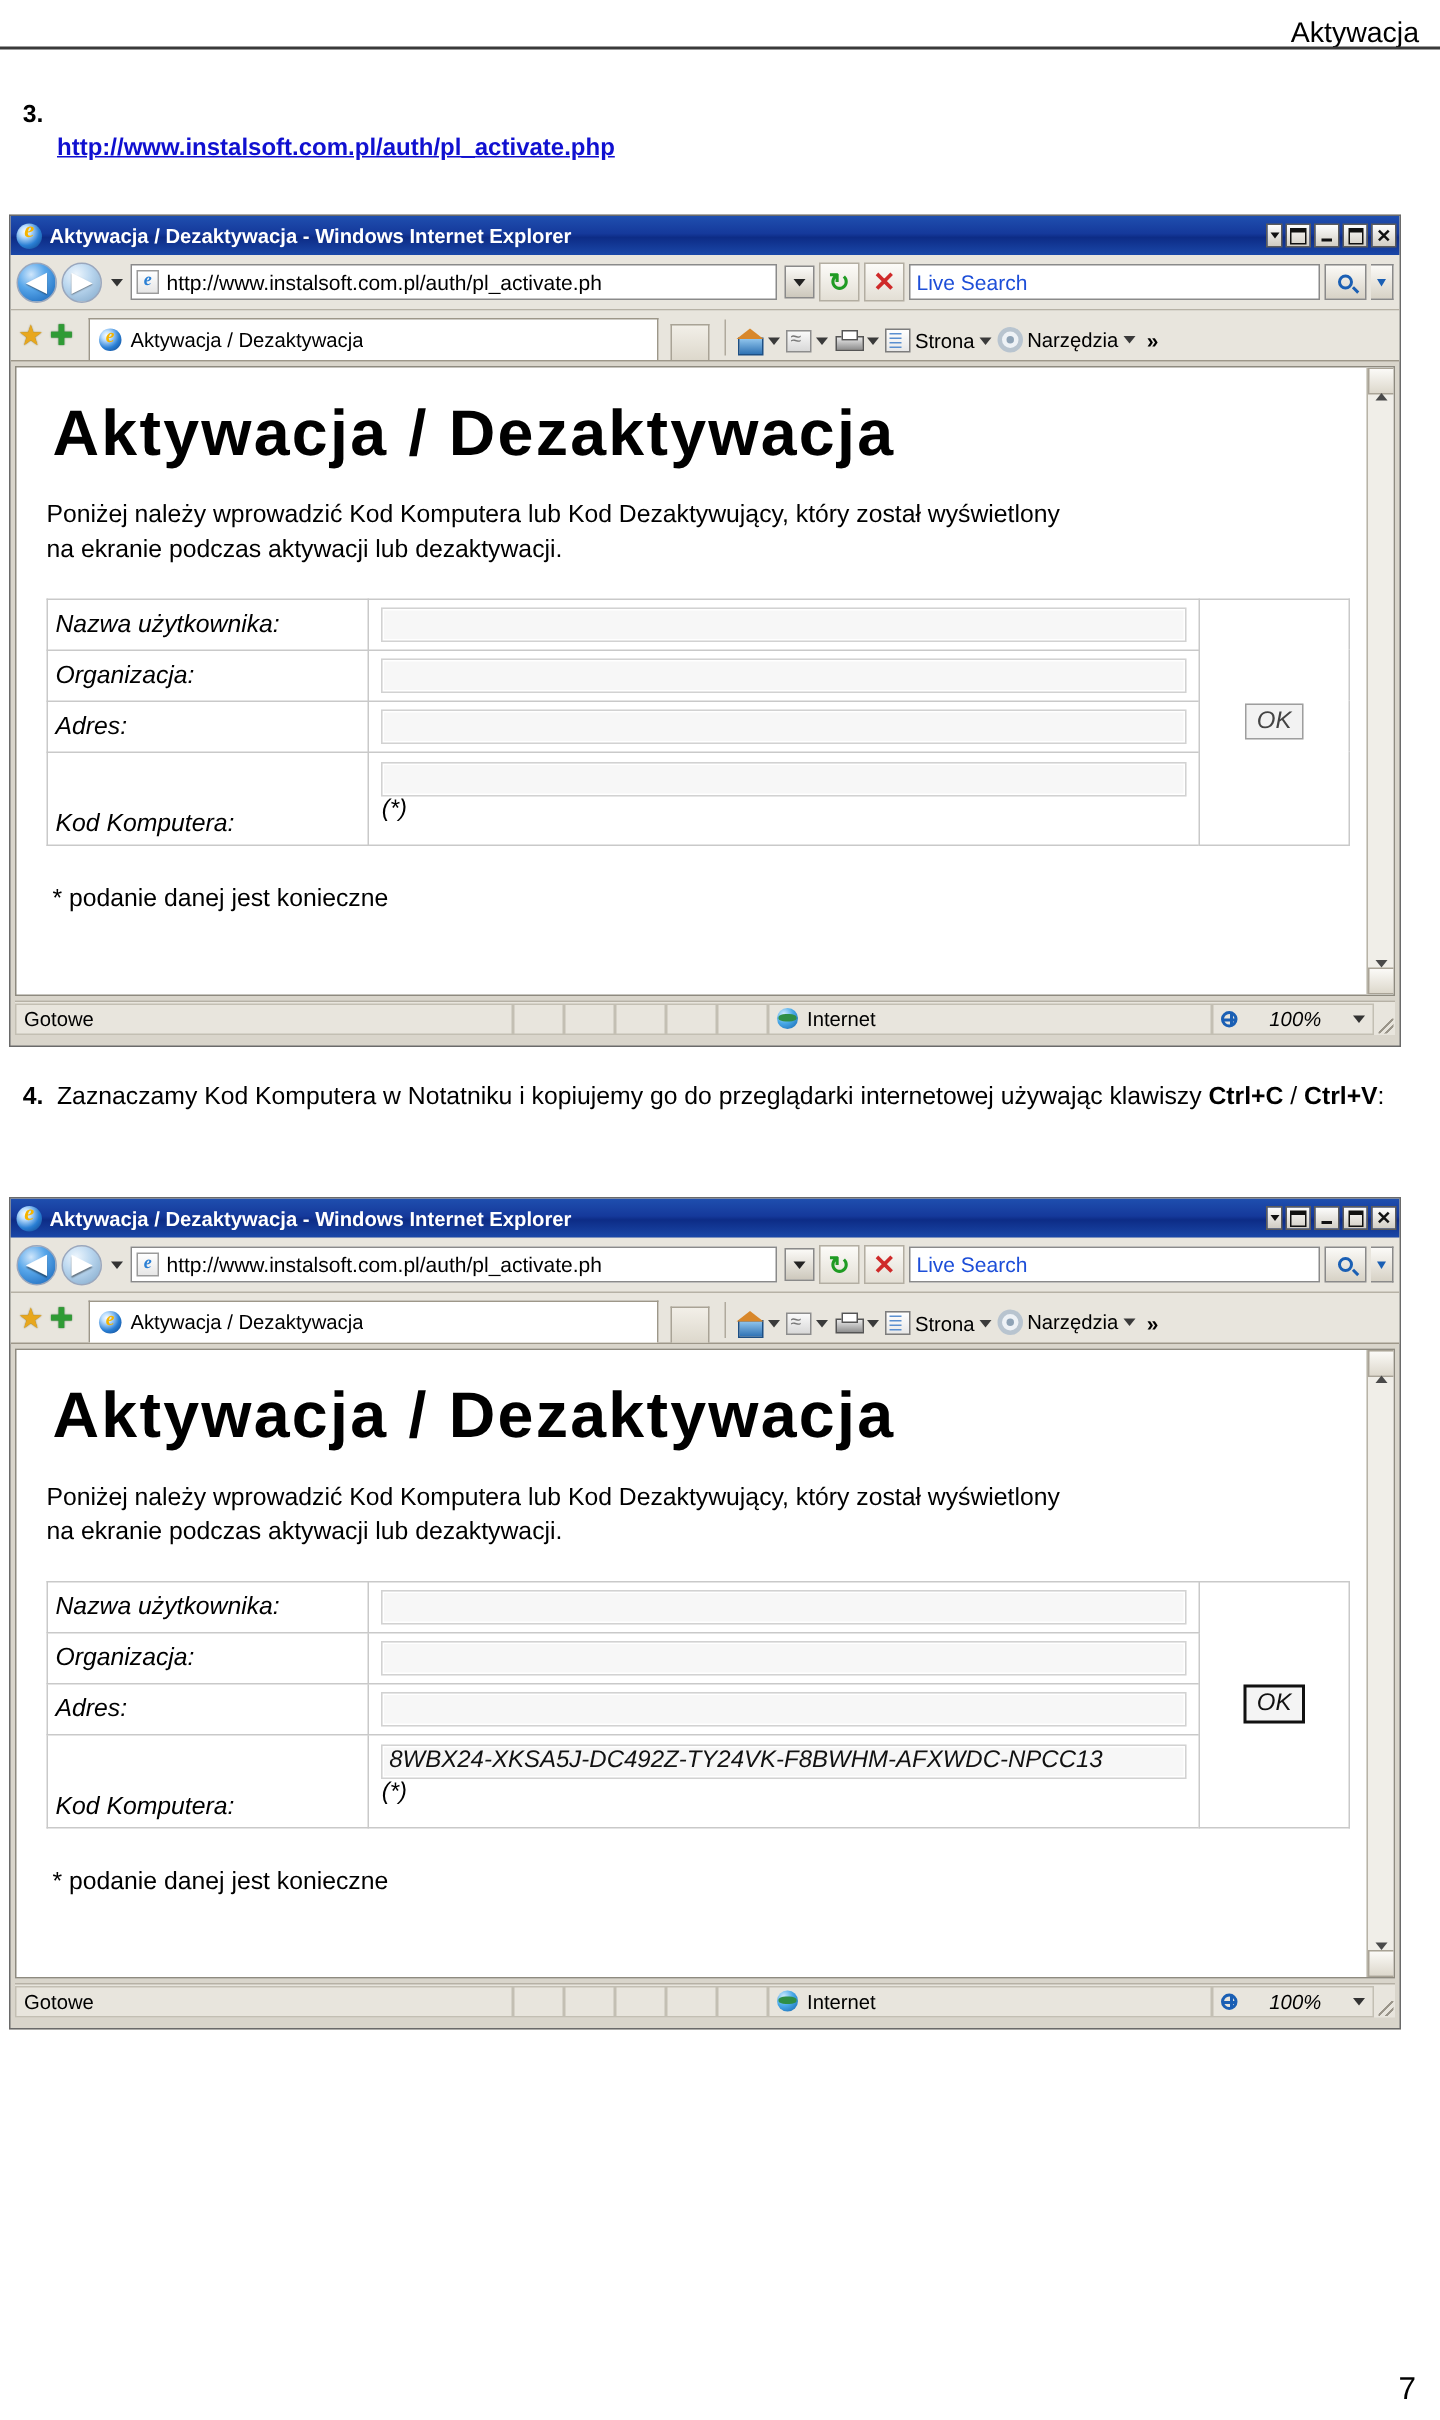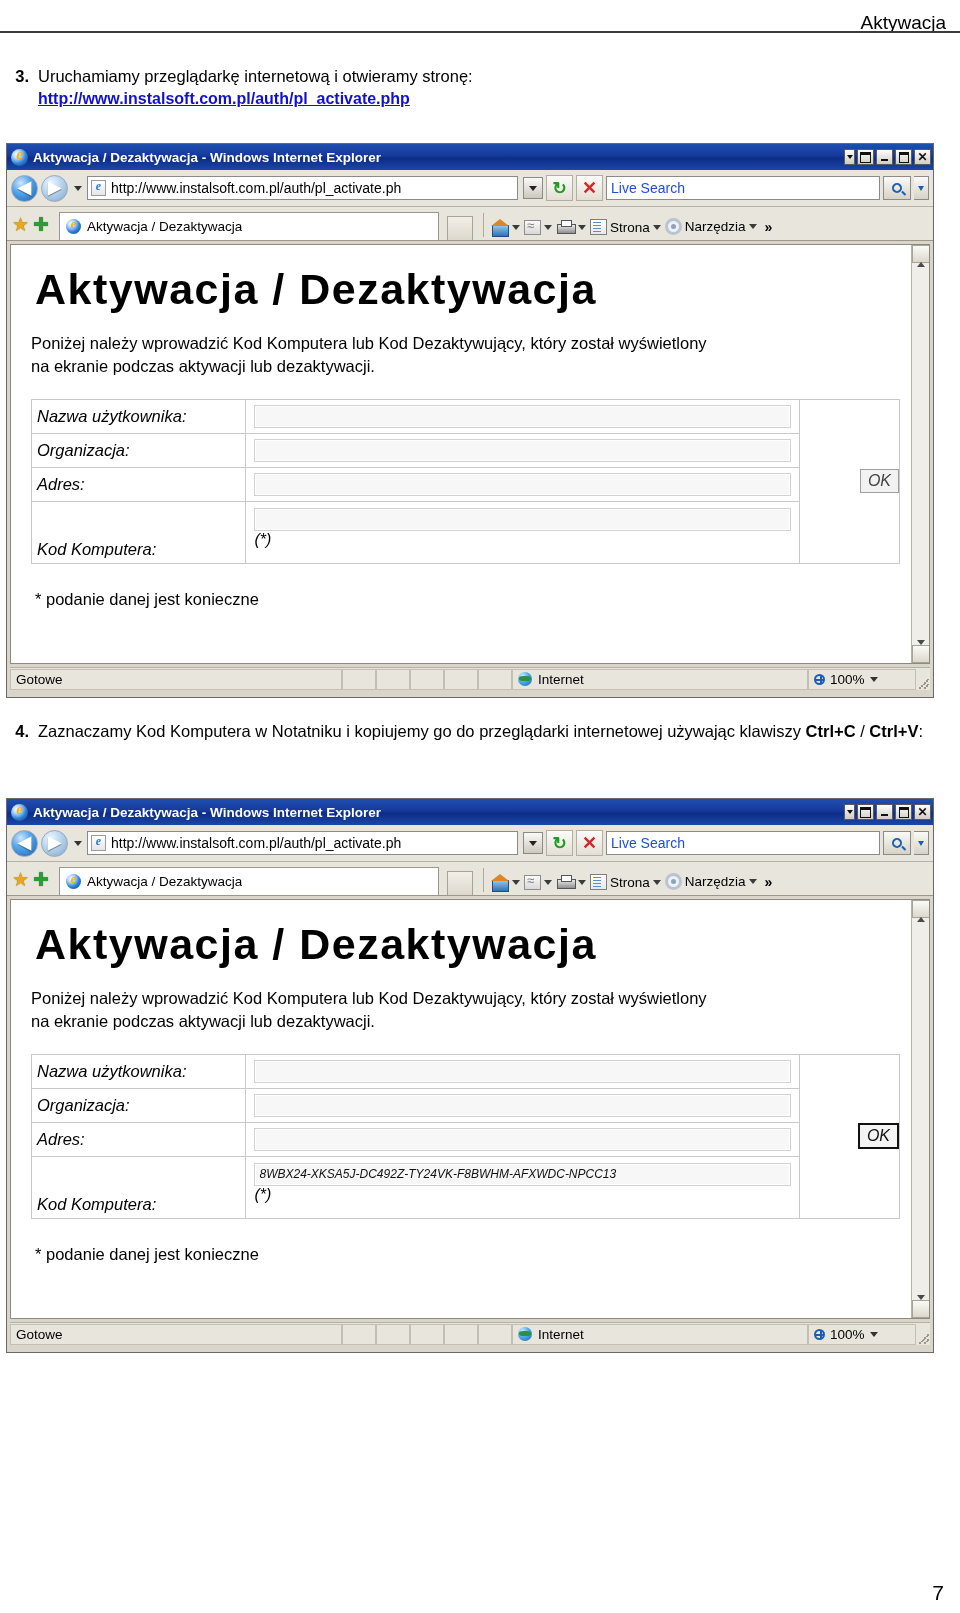--- a/index.html
+++ b/index.html
@@ -299,28 +299,28 @@
   
   .form-table {
     border-collapse:collapse; width:869px; table-layout:fixed;
     border:1px solid #bdbdbd;
   }
   .form-table td {
     border:1px solid #c9c9c9; padding:0; vertical-align:middle; height:34px;font-style:italic;
   }
   td.lbl { width:214px; padding-left:5px; font-size:16.5px; }
   td.fld { width:552px; padding:0 8px; }
-  td.okcell { width:100px; text-align:right; vertical-align:middle; }
+  td.okcell { width:100px; text-align:center; vertical-align:middle; }
   .inp {
     width:100%; height:23px; background:#f7f7f7;
     border:1px solid #d2d2d2; box-shadow:inset 0 0 0 1px #fff;
     font-size:14.5px; color:#333; display:flex; align-items:center; padding:0 4px;
     white-space:nowrap; overflow:hidden;
   }
-  .inp.filled { font-size:12px; color:#111; }
+  .inp.filled { font-size:16px; color:#111; }
   tr.kod-row td { height:62px; vertical-align:bottom; }
   tr.kod-row td.lbl { padding-bottom:4px;margin-left:13px; }
   tr.kod-row td.fld { padding-top:6px; vertical-align:top; }
   .star-note { font-size:16px; margin-top:3px; }
   .ok-btn {
     display:inline-block; min-width:34px; padding:2px 7px;
     background:#f2f2f2; border:1px solid #9e9e9e;
     font-size:16px; color:#444;
   }
   .ok-btn.focused { border:2px solid #111; color:#111; background:#f4f4f4; }
@@ -350,21 +350,21 @@
   
   .ie-status {
     height:23px; background:#e8e5dd; border-top:1px solid #b6b1a5;
     display:flex; align-items:center; margin:3px 3px 3px 3px;
     font-size:13.5px;
   }
   .st-cell { border:1px solid #c3bfb3; height:21px; display:flex; align-items:center; padding:0 5px; }
   .st-main { flex:1 1 auto; min-width:0; }
   .st-sm { width:34px; flex:0 0 34px; }
   .st-zone { width:296px; flex:0 0 296px; gap:6px; }
-  .st-zoom { width:108px; flex:0 0 108px; gap:5px; justify-content:flex-start; }
+  .st-zoom { width:108px; flex:0 0 108px; gap:5px; justify-content:space-between;font-style:italic; }
   .globe {
     width:14px; height:14px; flex:0 0 14px; border-radius:50%;
     background:radial-gradient(circle at 32% 28%, #cfeaff 0%, #49a9e8 45%, #1464ad 100%);
     position:relative; overflow:hidden;
   }
   .globe:after {
     content:""; position:absolute; left:1px; top:4px; width:12px; height:5px;
     background:#2f8e46; border-radius:40%;
   }
   .zoom-ico {
@@ -396,21 +396,21 @@
 <body>
 
 <div class="doc-header">
   <span class="hdr-text">Aktywacja</span>
 </div>
 <div class="hdr-rule"></div>
 
 <div class="step" id="step3">
   <span class="num">3.</span>
   <span class="body">
-    <span>Uruchamiamy przeglądarkę internetową i otwieramy stronę:</span><br>
+    <br>
     <span class="step-link">http://www.instalsoft.com.pl/auth/pl_activate.php</span>
   </span>
 </div>
 
 <div class="ie-window" id="ie-window-1">
 
   <div class="ie-titlebar">
     <span class="ie-logo"></span>
     <span class="ie-title-text">Aktywacja / Dezaktywacja - Windows Internet Explorer</span>
     <span class="win-btns">

